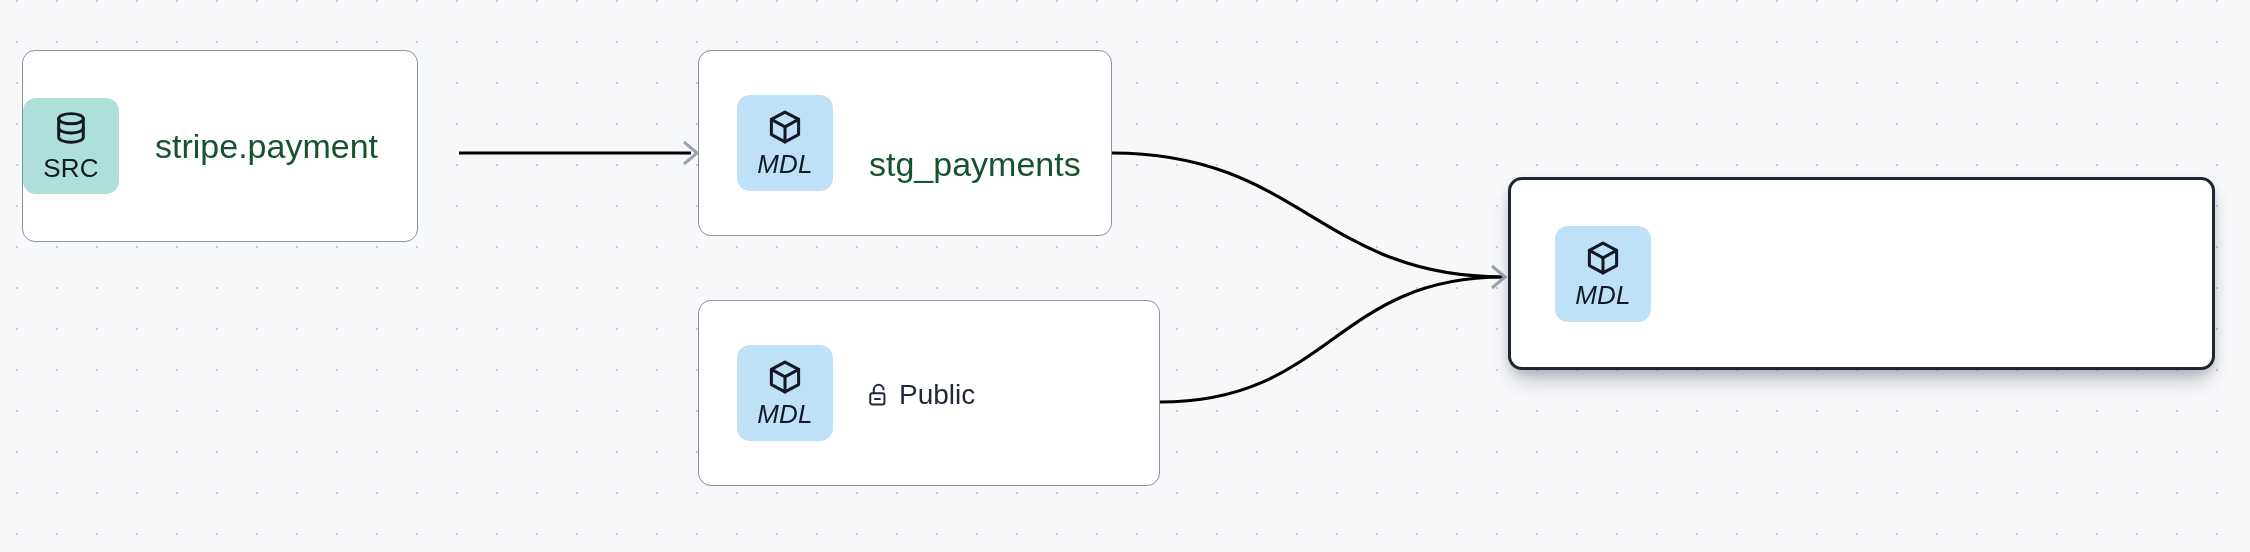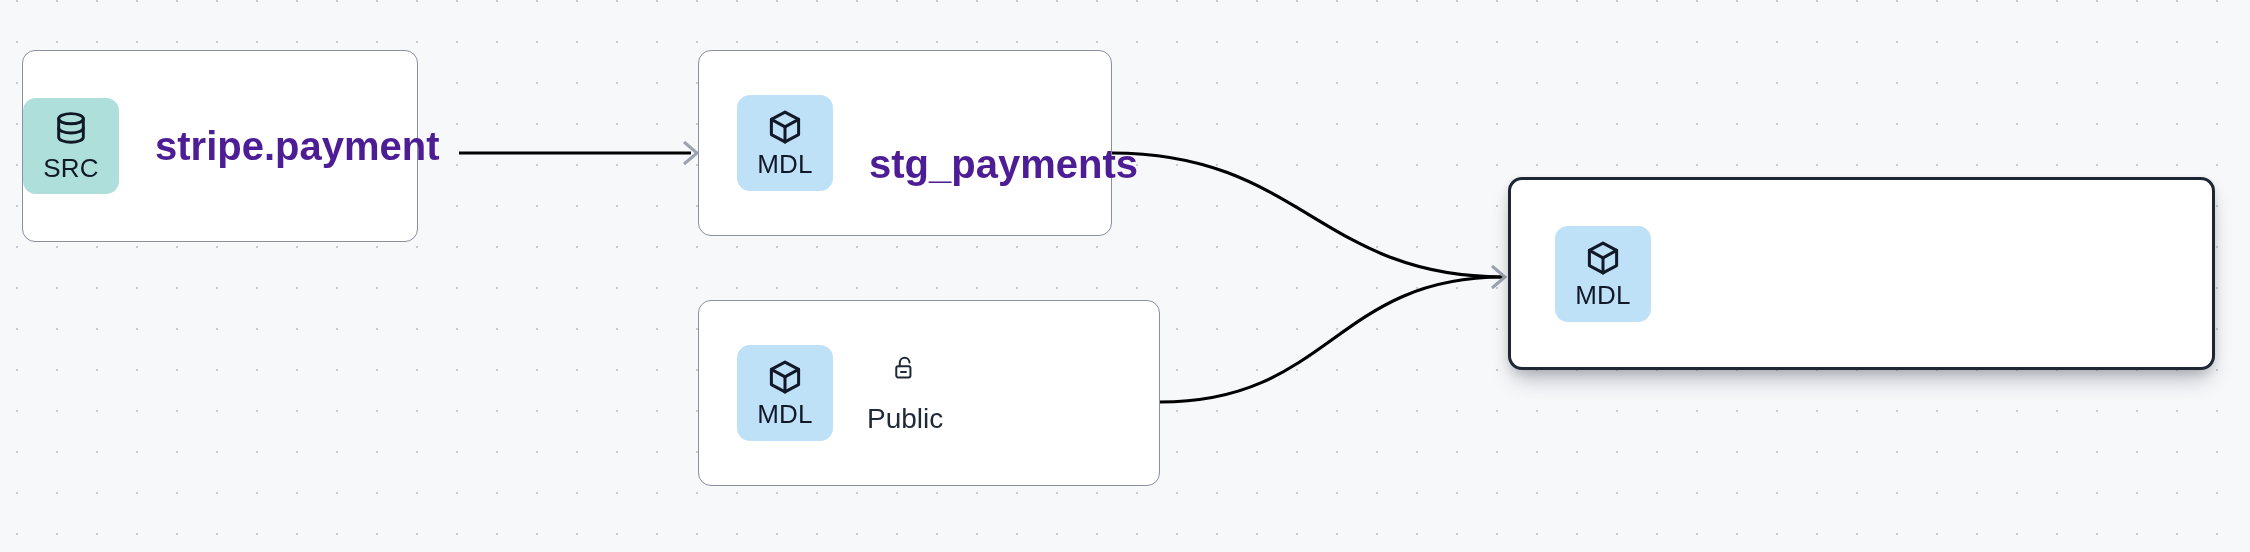--- a/index.html
+++ b/index.html
@@ -70,47 +70,45 @@
     line-height: 0;
   }
   .badge .badge-label {
     font-size: 26px;
     line-height: 28px;
     color: #111827;
     letter-spacing: 0.2px;
     font-family: "Liberation Sans", sans-serif;
   }
   .badge.src .badge-label { margin-top: 2px; }
-  .badge.mdl .badge-label { margin-top: 3px; }
+  .badge.mdl .badge-label { margin-top: 3px; font-style: italic; }
 
   
   .node-text {
     display: flex;
     flex-direction: column;
     justify-content: center;
     min-width: 0;
   }
   .node-title {
-    font-size: 40px;
+    font-size: 34px;
     line-height: 40px;
-    color: #4c1d95;
+    color: #14532d;
     white-space: nowrap;
     font-family: "Liberation Sans", sans-serif;
-    font-weight: bold;
   }
   .node-sub {
     display: flex;
     align-items: center;
-    gap: 21px;
+    gap: 8px;
     font-size: 28px;
     line-height: 34px;
     color: #1f2937;
     margin-top: 4px;
     white-space: nowrap;
-    flex-direction: column;
   }
   .node-sub .lock-glyph { line-height: 0; display: block; }
 
   
   #node-source      { left: 22px;   top: 50px;  width: 396px; height: 192px; }
   #node-source .node-text { margin-left: 36px; }
 
   #node-stg         { left: 698px;  top: 50px;  width: 414px; height: 186px; padding-left: 38px; }
   #node-stg .node-text { margin-left: 36px; margin-top: 42px; }
 

